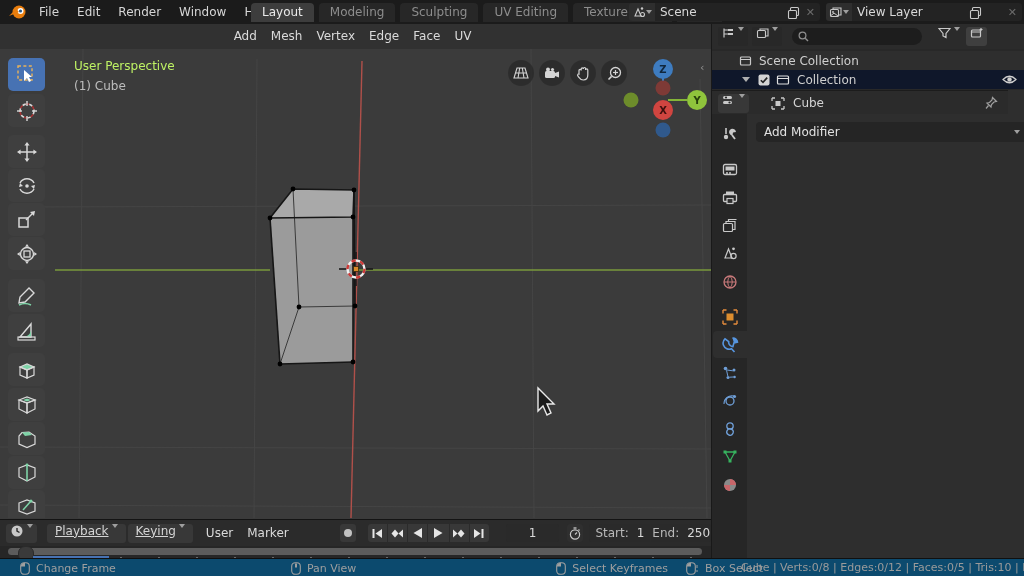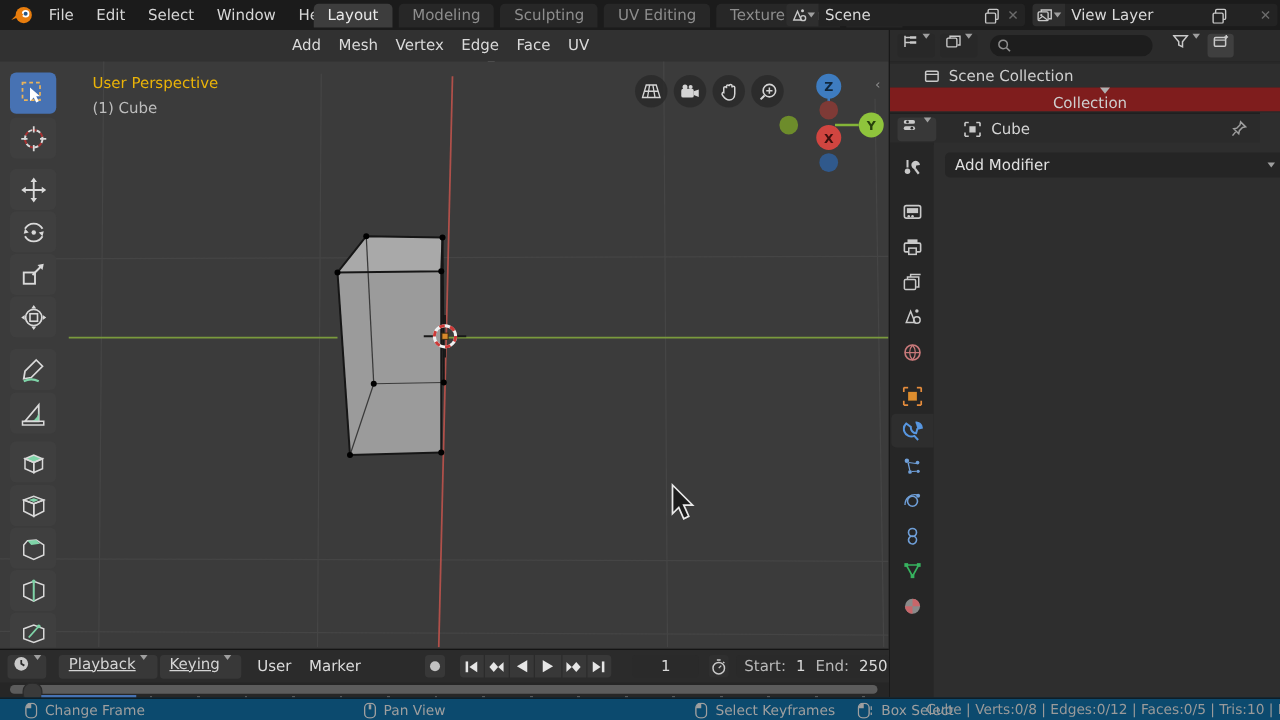--- a/index.html
+++ b/index.html
@@ -52,21 +52,21 @@
       <svg width="19" height="17" viewBox="0 0 19 17">
           <circle cx="11" cy="9" r="6.5" fill="#e87d0d"></circle>
           <circle cx="12.5" cy="8" r="3" fill="#fff"></circle>
           <circle cx="12.5" cy="8" r="1.6" fill="#265787"></circle>
           <path d="M1 13 L8 6 L11 9 Z" fill="#e87d0d"></path>
         </svg>
     </span>
     <div class="p row" style="left:30px;top:0;">
       <span class="tmenu">File</span>
       <span class="tmenu">Edit</span>
-      <span class="tmenu">Select</span>
+      <span class="tmenu">Render</span>
       <span class="tmenu">Window</span>
       <span class="tmenu">Help</span>
     </div>
     <div class="p row" style="left:251px;top:0;gap:5px;">
       <span class="wtab active">Layout</span>
       <span class="wtab">Modeling</span>
       <span class="wtab">Sculpting</span>
       <span class="wtab">UV Editing</span>
       <span class="wtab">Texture Paint</span>
       <span class="wtab">Sha</span>
@@ -280,21 +280,21 @@
         <line x1="356" y1="203" x2="356" y2="212" stroke="#1a1a1a" stroke-width="1.6"></line>
         <line x1="356" y1="228" x2="356" y2="237" stroke="#1a1a1a" stroke-width="1.6"></line>
         <circle cx="356" cy="220" r="8.5" fill="none" stroke="#f0f0f0" stroke-width="2.4"></circle>
         <circle cx="356" cy="220" r="8.5" fill="none" stroke="#cc3a38" stroke-width="2.4" stroke-dasharray="4.4 4.4"></circle>
         <rect x="353.5" y="217.5" width="5" height="5" fill="#d98a2b" stroke="#3a2a10" stroke-width="0.8"></rect>
       </g>
 
       <polygon points="538,339 538,362 543,357 547,366 551,364 547,355 554,355" fill="#1c1c1c" stroke="#e9e9e9" stroke-width="1.4"></polygon>
     </svg>
 
-    <span class="p" style="left:74px;top:10px;color:#eab308;font-size:12px;">User Perspective</span>
+    <span class="p" style="left:74px;top:10px;color:#bef264;font-size:12px;">User Perspective</span>
     <span class="p" style="left:74px;top:30px;color:#bdbdbd;font-size:12px;">(1) Cube</span>
 
     <div class="p tool active" style="top:9px;">
       <svg width="22" height="22" viewBox="0 0 22 22">
           <rect x="2" y="2" width="14" height="14" fill="none" stroke="#e9b35a" stroke-width="1.4" stroke-dasharray="3 2.4"></rect>
           <polygon points="8,6 8,17 11,14 13,18 15,17 13,13 16,13" fill="#fff"></polygon>
         </svg>
     </div>
     <div class="p tool" style="top:45px;">
       <svg width="22" height="22" viewBox="0 0 22 22">
@@ -475,21 +475,21 @@
     </div>
 
     <div class="p" style="left:0;top:25px;width:313px;height:41px;background:#282828;">
       <div class="orow p" style="top:2px;background:#2e2e2e;">
         <svg style="margin-left:27px;" width="13" height="12" viewBox="0 0 13 12">
             <rect x="1.5" y="2" width="10" height="8" rx="1" fill="none" stroke="#c9c9c9" stroke-width="1.2"></rect>
             <path d="M1.5 4.5 h10" stroke="#c9c9c9" stroke-width="1"></path>
           </svg>
         <span style="margin-left:7px;">Scene Collection</span>
       </div>
-      <div class="orow p" style="top:21px;background:#7f1d1d;flex-direction:column;">
+      <div class="orow p" style="top:21px;background:#0f172a;">
         <span style="margin-left:30px;width:0;height:0;border-top:5px solid #b0b0b0;border-left:4px solid transparent;border-right:4px solid transparent;"></span>
         <svg style="margin-left:8px;" width="12" height="12" viewBox="0 0 12 12">
             <rect x="0.5" y="0.5" width="11" height="11" rx="2" fill="#d4d4d4"></rect>
             <path d="M2.8 6.2 L5 8.4 L9.2 3.6" fill="none" stroke="#222" stroke-width="1.6"></path>
           </svg>
         <svg style="margin-left:6px;" width="14" height="12" viewBox="0 0 14 12">
             <rect x="1.5" y="2" width="11" height="8" rx="1" fill="none" stroke="#e0e0e0" stroke-width="1.2"></rect>
             <path d="M1.5 4.5 h11" stroke="#e0e0e0" stroke-width="1"></path>
           </svg>
         <span style="margin-left:7px;flex:1;">Collection</span>

